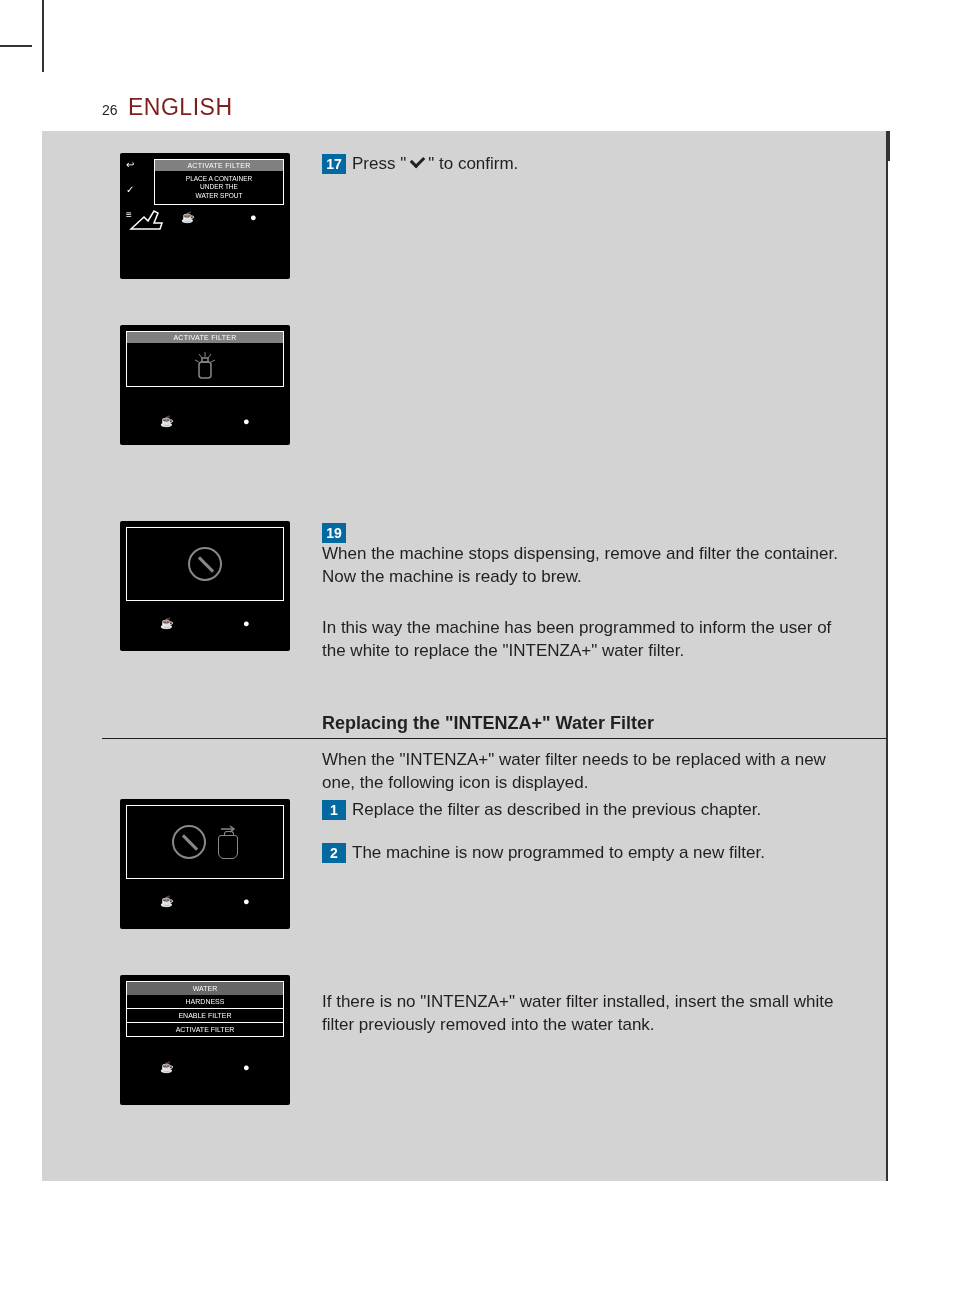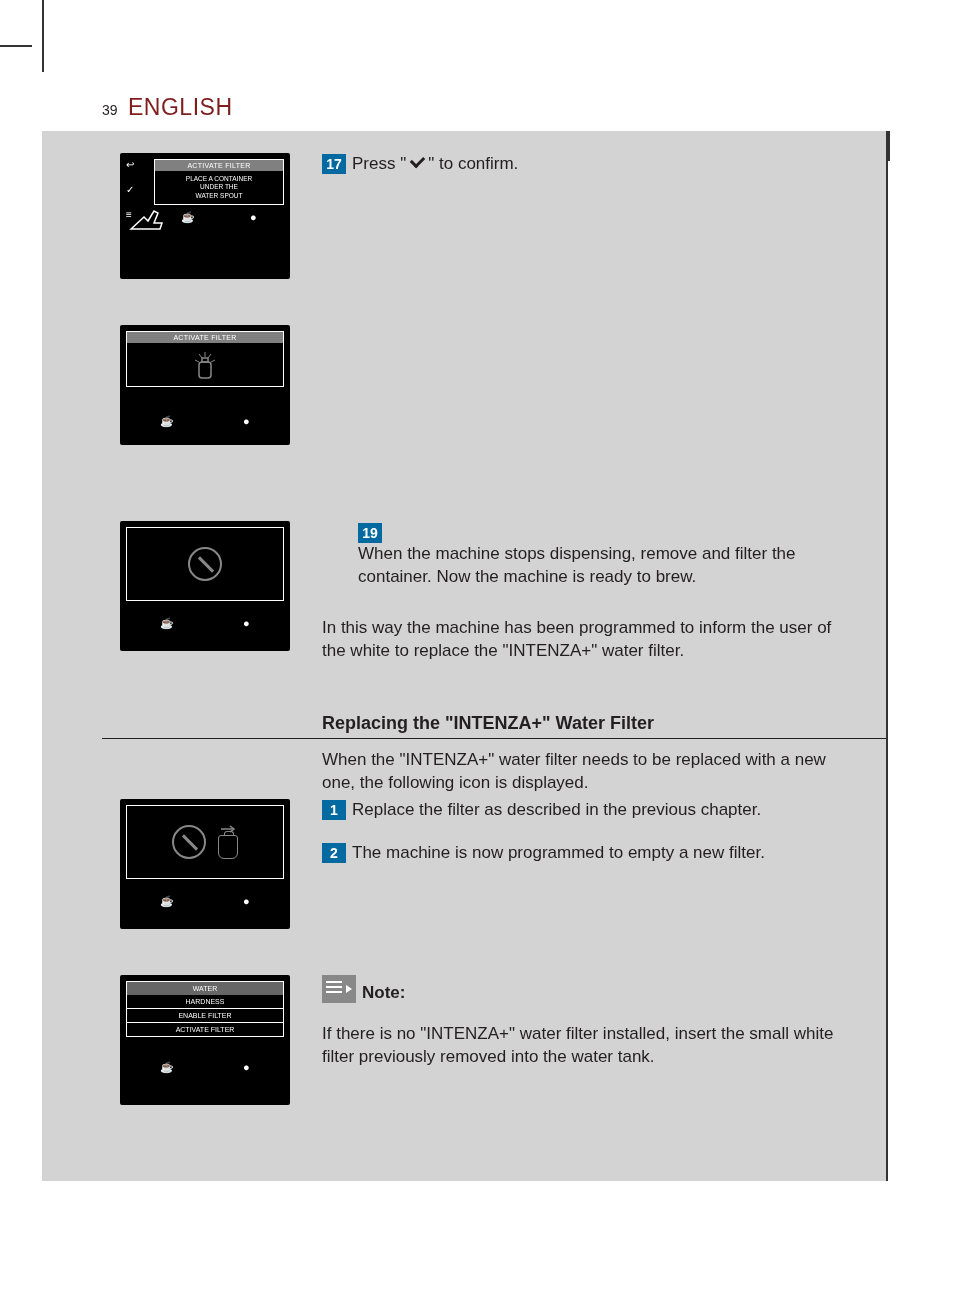--- a/index.html
+++ b/index.html
@@ -57,21 +57,21 @@
   .filter-icon::before { content: ""; position: absolute; top: -5px; left: 5px; width: 8px; height: 4px; border: 1.5px solid #888; border-bottom: none; border-radius: 3px 3px 0 0; }
 </style>
 </head>
 <body>
 
 <div class="crop-tl-v"></div>
 <div class="crop-tl-h"></div>
 
 <div class="page-area">
   <div class="header">
-    <span class="page-num">39</span>
+    <span class="page-num">26</span>
     <span class="lang">ENGLISH</span>
   </div>
 
   <div class="gray-panel">
     <div class="crop-inner-v"></div>
     <div class="crop-tr-v" style="left:auto; right:-2px; top:0; height:30px;"></div>
 
     <div class="row">
       <div class="illust-col">
         <div class="device device-tall dev1">
@@ -146,21 +146,21 @@
           <div class="screen3">
             <div class="circ"></div>
           </div>
           <div class="dev-btns" style="padding-top:16px;">
             <span class="dev-btn">☕</span>
             <span class="dev-btn">●</span>
           </div>
         </div>
       </div>
       <div class="text-col">
-        <div class="step-line" style="align-items:flex-start;margin-left:36px;">
+        <div class="step-line" style="align-items:flex-start;">
           <span class="step-num" style="flex-shrink:0; margin-top:2px;">19</span>
           <span> When the machine stops dispensing, remove and filter the container. Now the machine is ready to brew.</span>
         </div>
         <div style="height:28px;"></div>
         <p class="para">In this way the machine has been programmed to inform the user of the white to replace the "INTENZA+" water filter.</p>
       </div>
     </div>
 
     <div class="section-head" style="margin-left:60px; margin-right:0;">
       <div class="section-title" style="padding-left:220px;">Replacing the "INTENZA+" Water Filter</div>
@@ -215,23 +215,19 @@
             <div class="menu-row">ENABLE FILTER</div>
             <div class="menu-row">ACTIVATE FILTER</div>
           </div>
           <div class="dev-btns" style="padding-top:24px;">
             <span class="dev-btn">☕</span>
             <span class="dev-btn">●</span>
           </div>
         </div>
       </div>
       <div class="text-col">
-        <div class="note-block">
-          <div class="note-icon"></div>
-          <span class="note-label">Note:</span>
-        </div>
         <div style="height:16px;"></div>
         <p class="para">If there is no "INTENZA+" water filter installed, insert the small white filter previously removed into the water tank.</p>
       </div>
     </div>
 
   </div>
 </div>
 
 </body></html>

